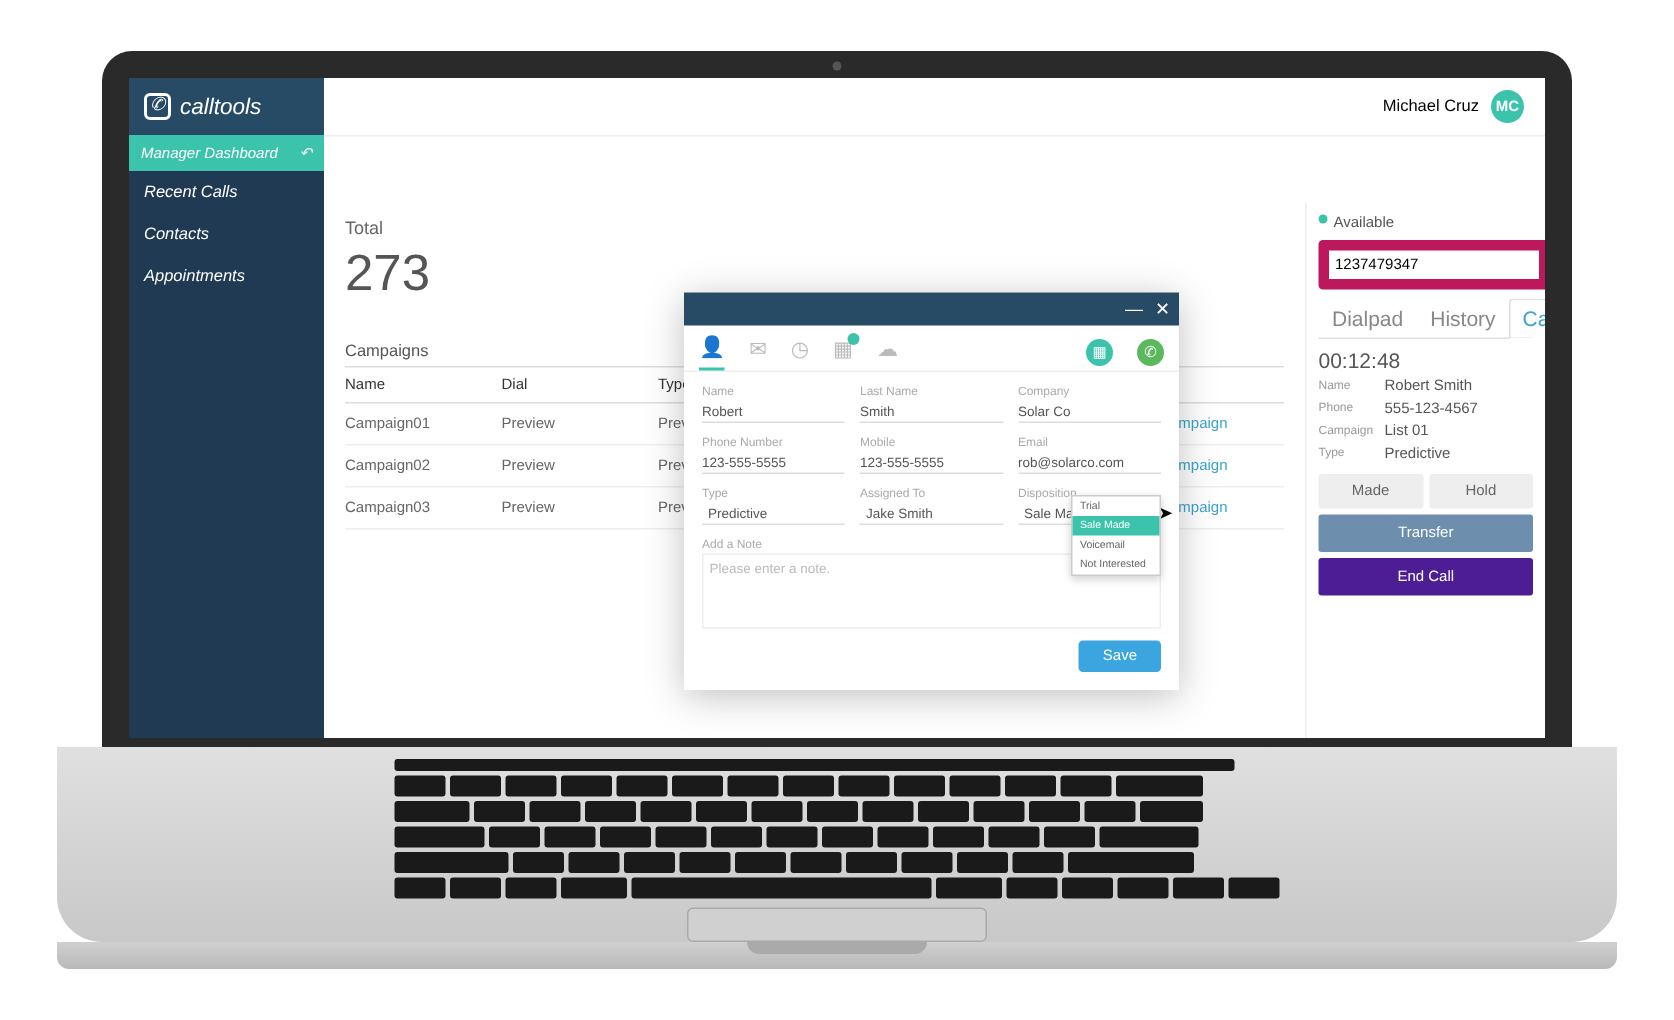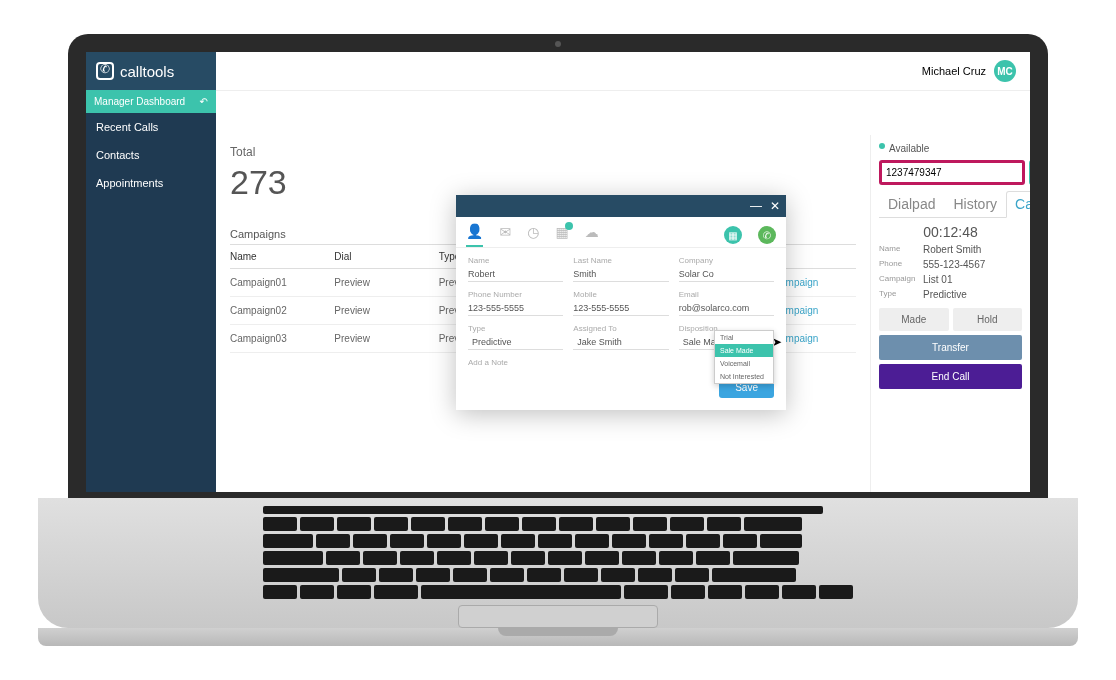--- a/index.html
+++ b/index.html
@@ -11,21 +11,21 @@
 .base{background:linear-gradient(#d0d0d0,#b8b8b8);height:18px;border-radius:0 0 8px 8px;position:relative;width:1040px;margin-left:-30px;}
 .notch{width:120px;height:8px;background:#aaa;border-radius:0 0 10px 10px;position:absolute;top:0;left:50%;transform:translateX(-50%);}
 .keyboard-deck{background:linear-gradient(#e0e0e0,#c8c8c8);height:130px;border-radius:0 0 30px 30px;width:1040px;margin-left:-30px;margin-top:-2px;position:relative;display:flex;flex-direction:column;align-items:center;padding-top:8px;}
 .keys{display:flex;flex-direction:column;gap:3px;}
 .keyrow{display:flex;gap:3px;}
 .key{background:#1a1a1a;height:14px;border-radius:2px;}
 .touchpad{width:200px;height:28px;background:#d0d0d0;border:1px solid #aaa;border-radius:4px;margin-top:6px;}
 
 
 .app{display:flex;height:100%;}
-.sidebar{width:130px;background:#1f3a52;color:#fff;font-size:11px;}
+.sidebar{width:130px;background:#1f3a52;color:#fff;font-size:11px;font-style:italic;}
 .logo{background:#274b64;padding:10px;display:flex;align-items:center;gap:6px;font-size:15px;}
 .logo-icon{display:inline-block;width:18px;height:18px;border:2px solid #fff;border-radius:4px;position:relative;}
 .logo-icon::after{content:"✆";position:absolute;top:-2px;left:2px;font-size:12px;}
 .mgr{background:#3cc3ac;color:#fff;padding:6px 8px;font-size:10px;display:flex;justify-content:space-between;align-items:center;cursor:pointer;}
 .navitem{padding:8px 10px;cursor:pointer;}
 .navitem:first-of-type{margin-top:6px;}
 
 .main{flex:1;background:#fff;position:relative;overflow:hidden;}
 .topbar{display:flex;justify-content:flex-end;align-items:center;padding:8px 14px;border-bottom:1px solid #eee;font-size:11px;}
 .avatar{width:22px;height:22px;background:#3cc3ac;color:#fff;border-radius:50%;display:flex;align-items:center;justify-content:center;font-size:10px;font-weight:600;margin-left:8px;}
@@ -37,26 +37,26 @@
 .section-title{font-size:11px;color:#555;margin:26px 0 4px;}
 .thead{display:flex;padding:6px 0;border-top:1px solid #ddd;border-bottom:1px solid #ddd;font-size:10px;color:#333;}
 .thead>div,.trow>div{flex:1;}
 .trow{display:flex;padding:8px 0;border-bottom:1px solid #eee;font-size:10px;color:#666;}
 .trow .link{color:#3ba5c9;cursor:pointer;}
 
 .rightpanel{width:160px;border-left:1px solid #eee;padding:8px;font-size:10px;}
 .status-row{display:flex;gap:4px;color:#555;margin-bottom:6px;}
 .dot{width:6px;height:6px;background:#3cc3ac;border-radius:50%;}
 .dial-row{display:flex;gap:4px;margin-bottom:6px;}
-.dial-input{flex:1;border:3px solid #be185d;padding:4px;font-size:10px;border-radius:3px;}
+.dial-input{flex:1;border:7px solid #be185d;padding:4px;font-size:10px;border-radius:3px;}
 .btn-call{background:#3cc3ac;color:#fff;border:none;padding:4px 10px;border-radius:3px;font-size:10px;cursor:pointer;}
 .tabs{display:flex;border-bottom:1px solid #ddd;margin-bottom:6px;}
 .tab{padding:4px 8px;font-size:14px;color:#888;border:1px solid transparent;cursor:pointer;}
 .tab.active{color:#3ba5c9;border:1px solid #ddd;border-bottom-color:#fff;border-radius:3px 3px 0 0;margin-bottom:-1px;}
-.timer{text-align:center;font-size:14px;color:#555;margin-bottom:4px;}
+.timer{text-align:left;font-size:14px;color:#555;margin-bottom:4px;}
 .kv{display:flex;margin-bottom:4px;}
 .kv .k{width:44px;color:#999;font-size:8px;}
 .kv .v{font-size:10px;color:#555;}
 .btnrow{display:flex;gap:4px;margin-top:8px;}
 .btn-gray{flex:1;background:#eee;border:none;padding:6px;font-size:10px;color:#666;cursor:pointer;border-radius:2px;}
 .btn-blue{width:100%;background:#6d8fad;color:#fff;border:none;padding:7px;font-size:10px;margin-top:4px;cursor:pointer;border-radius:2px;}
 .btn-red{width:100%;background:#4c1d95;color:#fff;border:none;padding:7px;font-size:10px;margin-top:4px;cursor:pointer;border-radius:2px;}
 
 
 .modal{position:absolute;top:60px;left:240px;width:330px;background:#fff;box-shadow:0 4px 24px rgba(0,0,0,0.25);font-size:9px;z-index:10;}
@@ -202,20 +202,21 @@
                     <div class="fcol">
                         <span class="flabel">Assigned To</span>
                         <span class="fval select">Jake Smith</span>
                       </div>
                     <div class="fcol">
                         <span class="flabel">Disposition</span>
                         <span class="fval select">Sale Made</span>
                       </div>
                   </div>
                   <div class="flabel">Add a Note</div>
+                  <div class="notearea">Please enter a note.</div>
                   <button class="savebtn">Save</button>
                   <div style="clear:both"></div>
                   <div class="dropdown">
                     <div class="ditem">Trial</div>
                     <div class="ditem sel">Sale Made</div>
                     <div class="ditem">Voicemail</div>
                     <div class="ditem">Not Interested</div>
                   </div>
                   <span class="cursor">➤</span>
                 </div>

